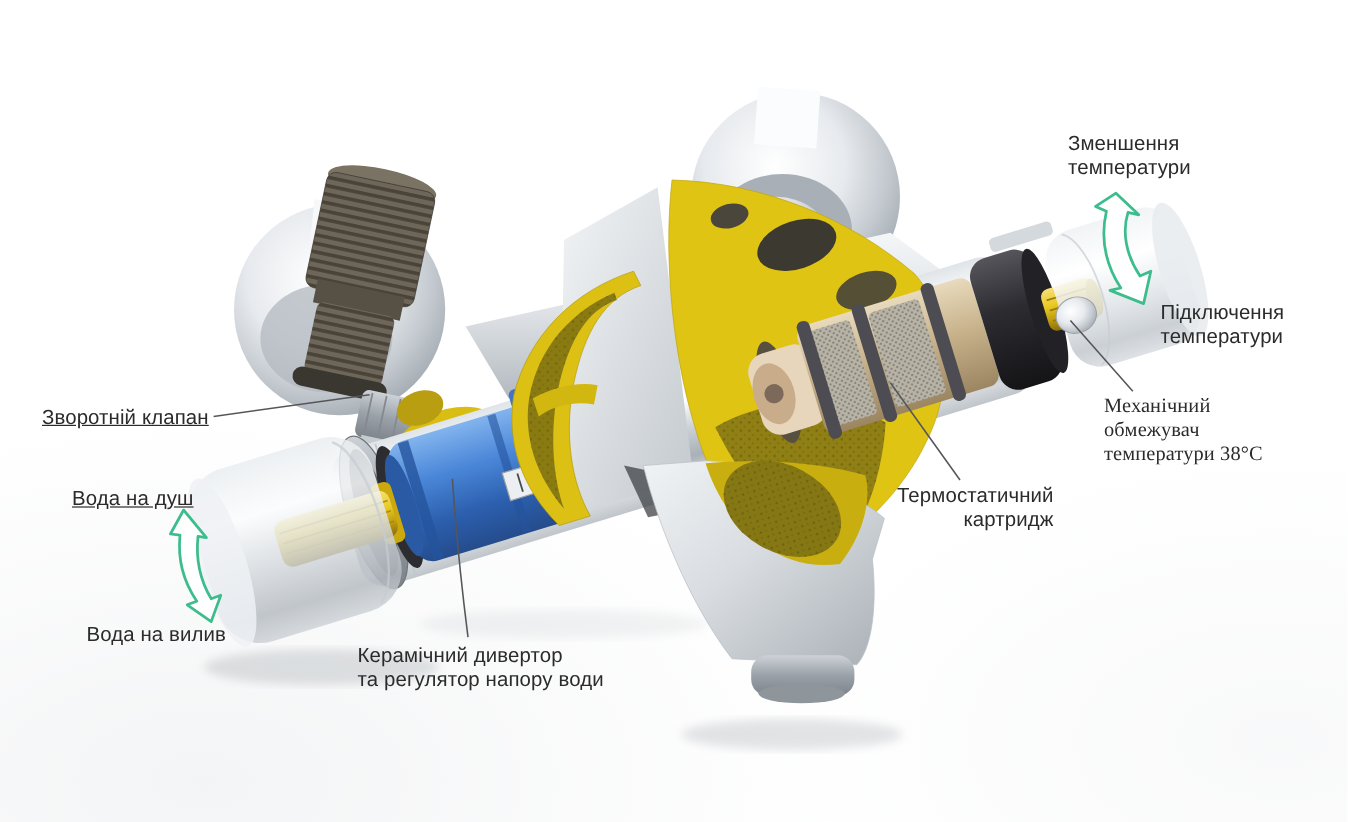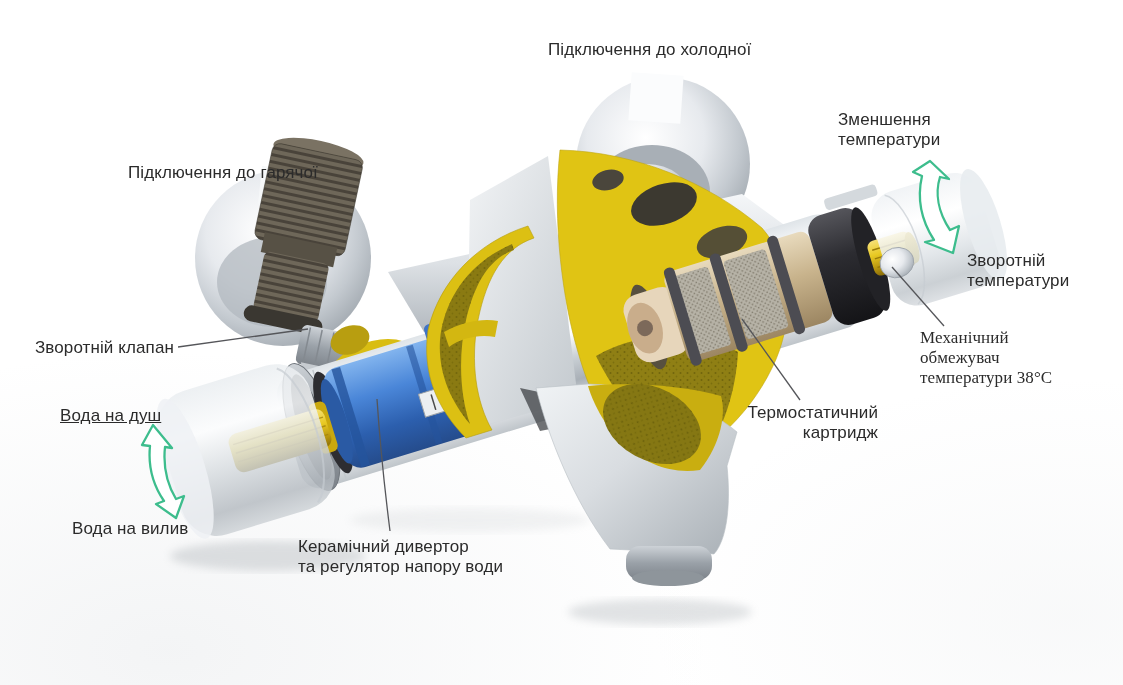--- a/index.html
+++ b/index.html
@@ -263,30 +263,28 @@
   </g>
 
   <g stroke="#3dbd8d" stroke-width="2.3" fill="#ffffff" stroke-linejoin="round">
     <path d="M 930,161 L 913,172 L 922,176 C 917,198 921,220 934,240 L 925,242 L 953,253
              L 959,226 L 950,230 C 938,212 935,193 940,177 L 949,179 Z"></path>
     <path d="M 153,425 L 142,445 L 150,446 C 148,466 153,485 164,501 L 156,504 L 176,518
              L 184,496 L 176,499 C 167,484 163,466 165,447 L 172,448 Z"></path>
   </g>
 </svg>
 
-<div class="lbl" style="left:548px;top:40px;">Підключення до холодної</div>
-<div class="lbl" style="left:128px;top:163px;">Підключення до гарячої</div>
-<div class="lbl" style="left:838px;top:110px;">Зменшення
+<div class="lbl" style="left:890px;top:110px;">Зменшення
 температури</div>
-<div class="lbl" style="left:967px;top:251px;">Зворотній
+<div class="lbl" style="left:967px;top:251px;">Підключення
 температури</div>
 <div class="lbl" style="left:920px;top:328px;font-family:Liberation Serif, serif;">Механічний
 обмежувач
 температури 38°C</div>
-<div class="lbl" style="left:35px;top:338px;">Зворотній клапан</div>
+<div class="lbl" style="left:35px;top:338px;text-decoration:underline;">Зворотній клапан</div>
 <div class="lbl center" style="left:728px;top:403px;width:150px;">Термостатичний
 картридж</div>
 <div class="lbl" style="left:60px;top:406px;text-decoration:underline;">Вода на душ</div>
 <div class="lbl" style="left:72px;top:519px;text-align:center;">Вода на вилив</div>
 <div class="lbl" style="left:298px;top:537px;">Керамічний дивертор
 та регулятор напору води</div>
 
 </div>
 
 </body></html>

